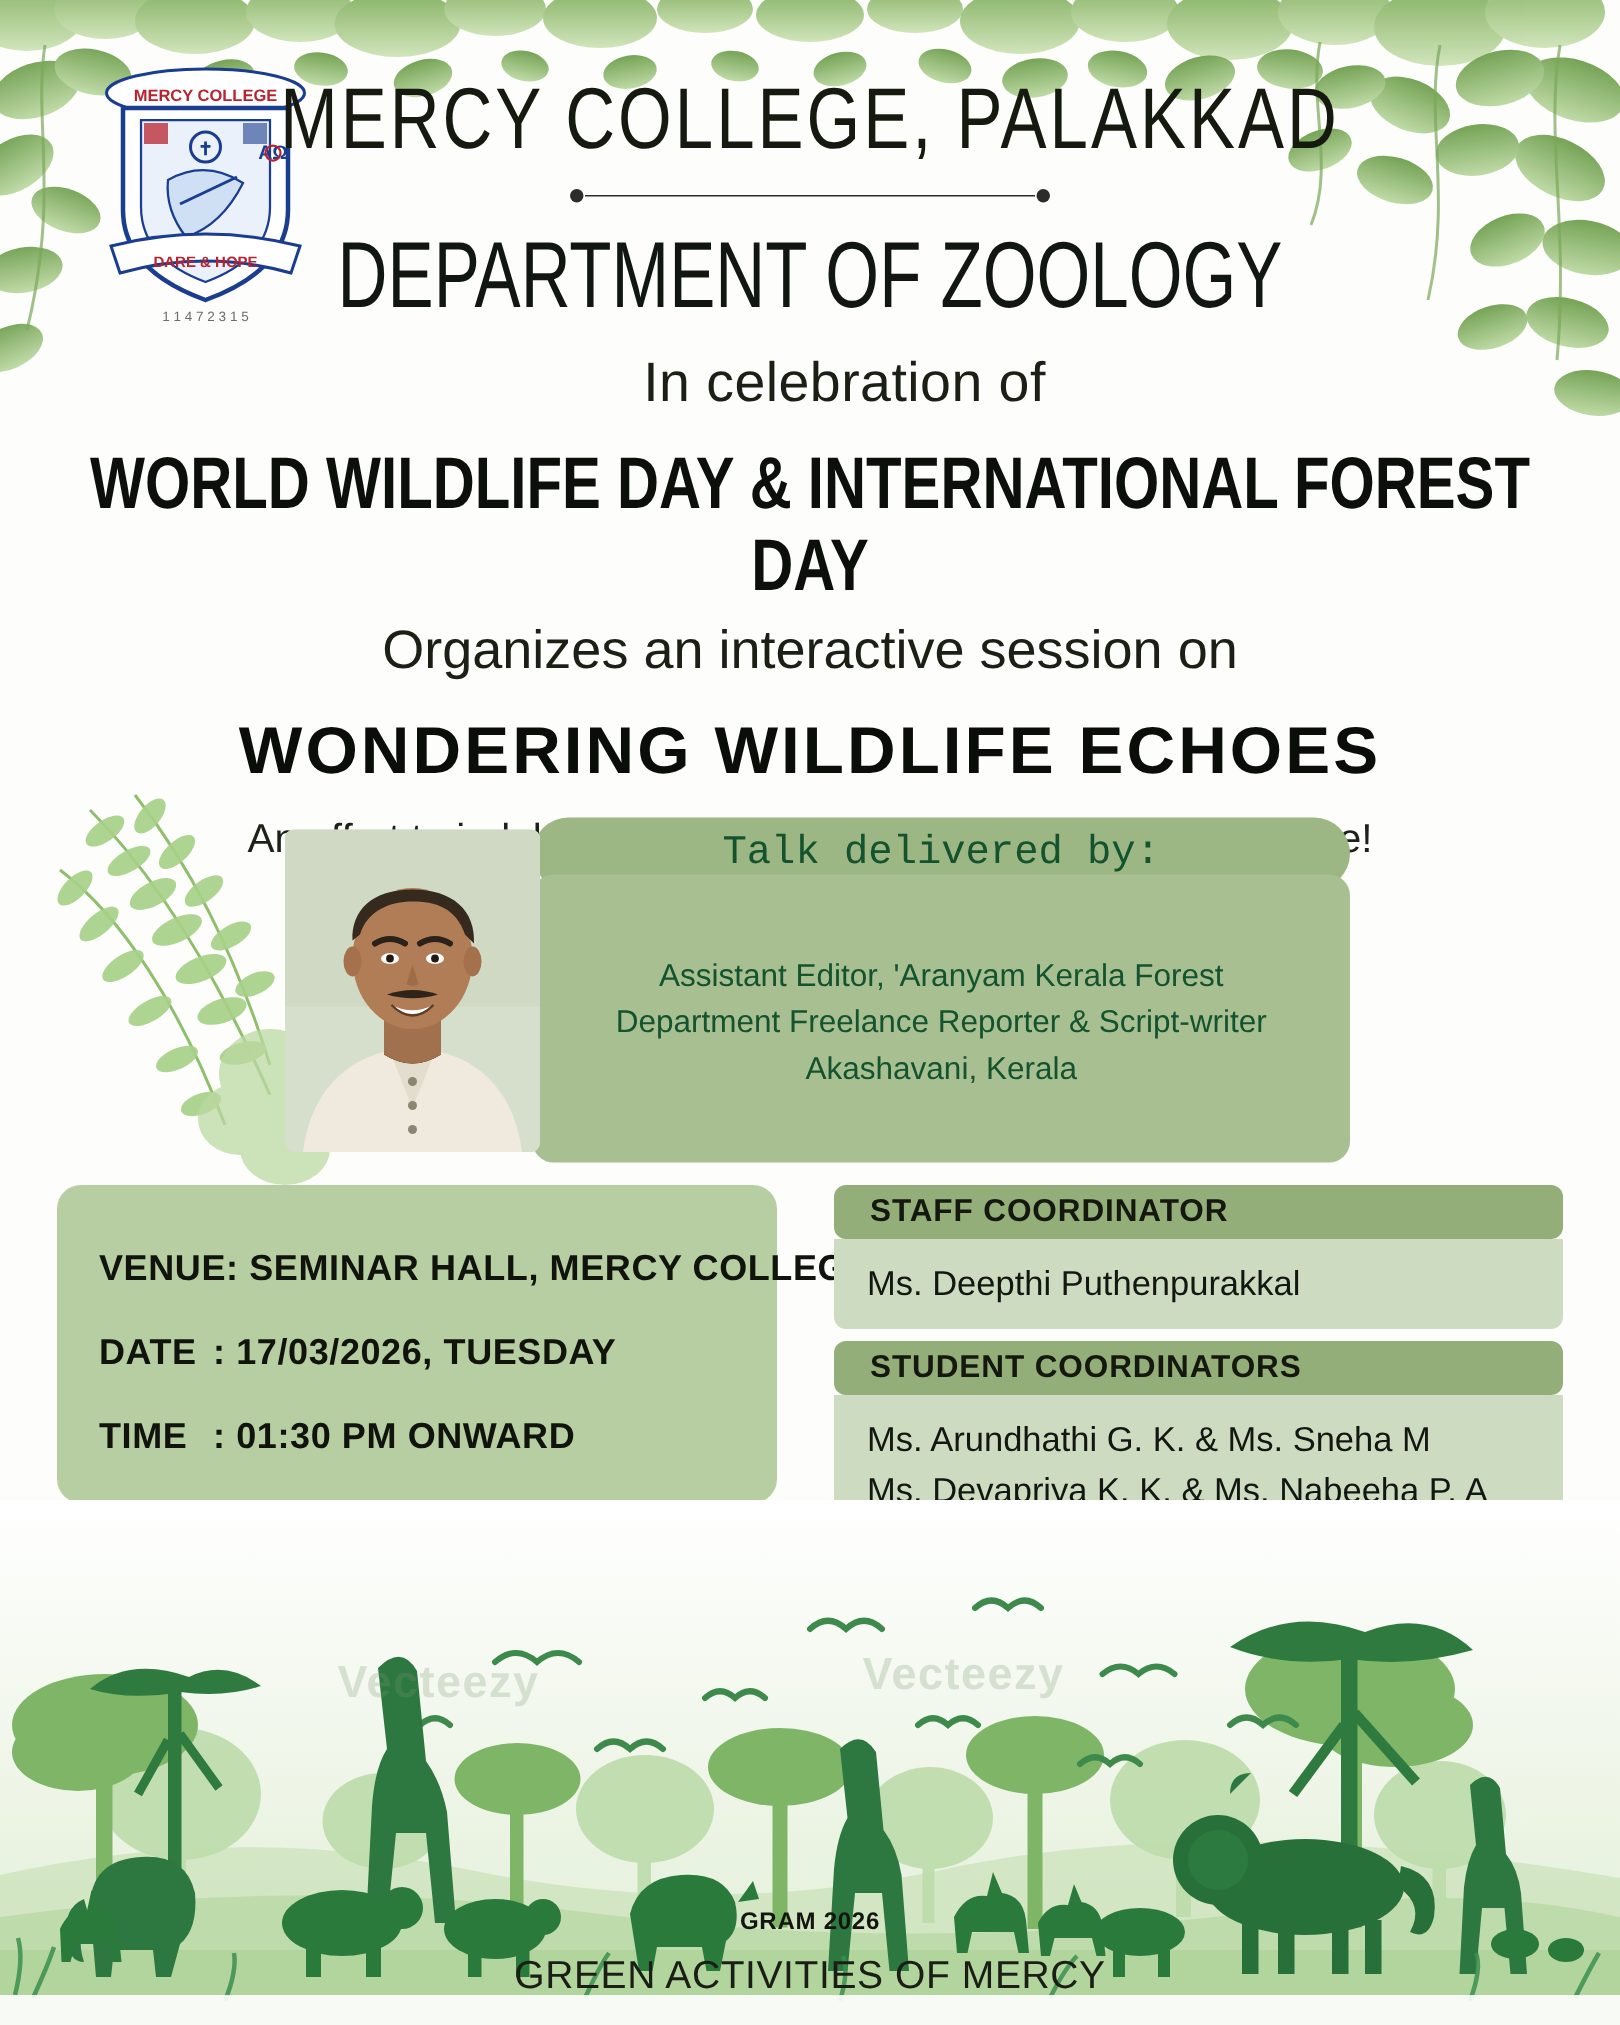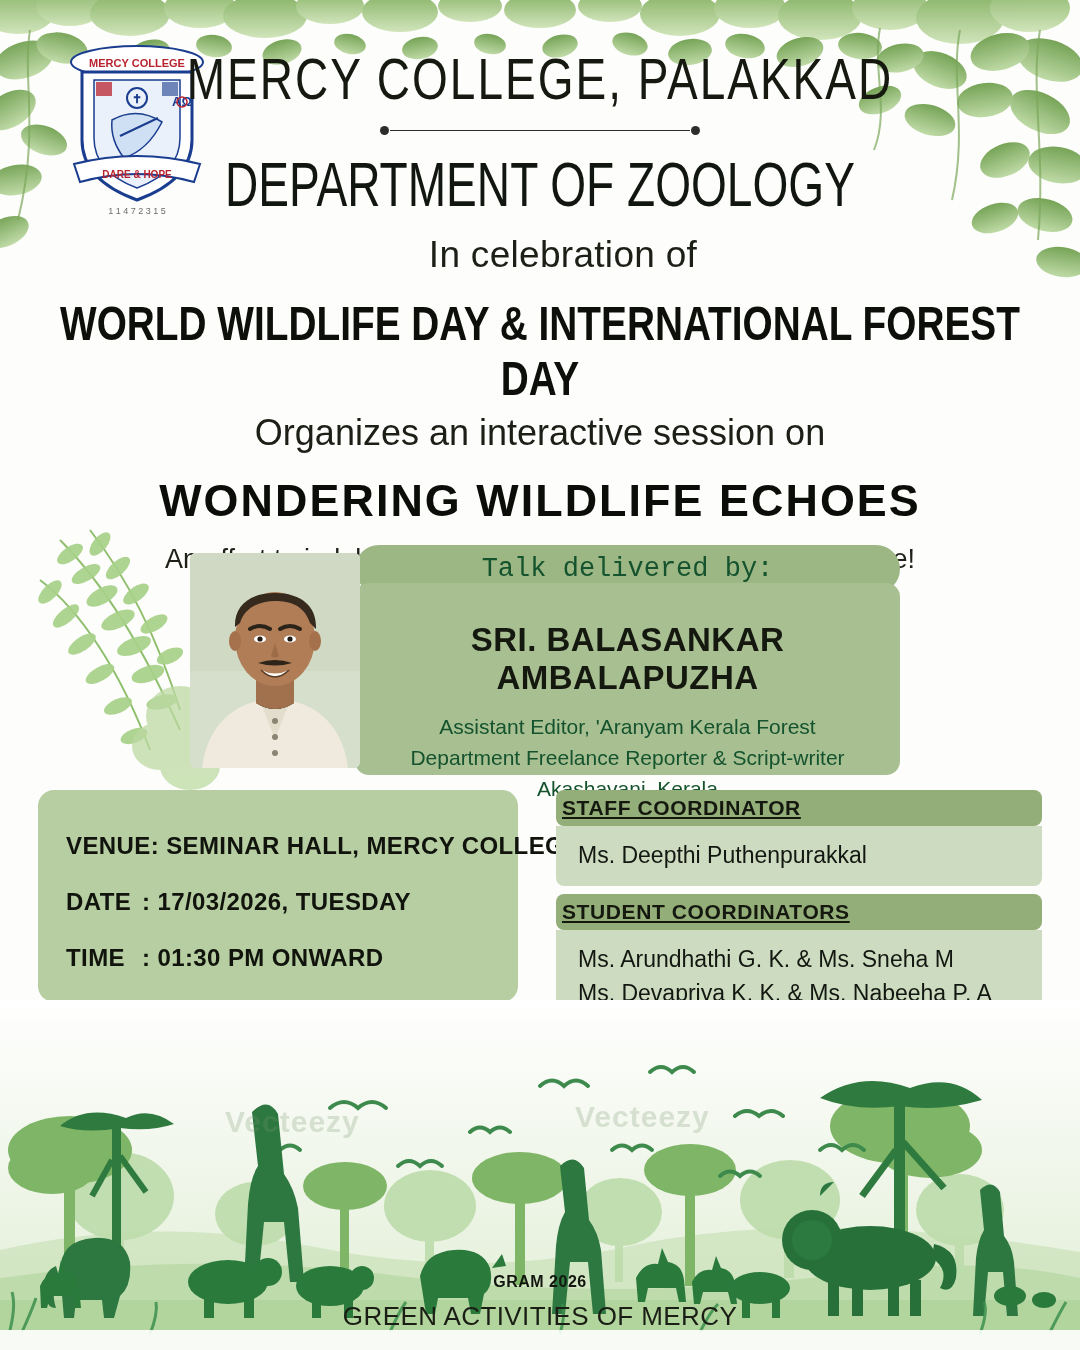--- a/index.html
+++ b/index.html
@@ -157,24 +157,23 @@
   .venue-row .lbl { display: inline-block; min-width: 76px; }
 
   .coord-col {
     position: absolute; left: 556px; top: 790px; width: 486px;
   }
   .coord-head {
     background: #93ae78;
     border-radius: 8px;
     height: 36px;
     display: flex; align-items: center;
-    padding-left: 6px;
+    padding-left: 24px;
     font-size: 21px; font-weight: bold; letter-spacing: 0.6px;
     color: #14180f;
-    text-decoration: underline;
   }
   .coord-body {
     background: #cddcc0;
     padding: 12px 0 14px 22px;
     font-size: 23px; color: #131711;
     line-height: 34px;
   }
   .coord-body.first { border-radius: 0 0 8px 8px; margin-bottom: 8px; }
   .coord-body.last { border-radius: 0 0 14px 14px; padding-bottom: 20px; }
 
@@ -351,21 +350,20 @@
     </g>
   </svg>
 
   <div class="speaker-wrap">
 
     <div class="talk-pill">
       <span>Talk delivered by:</span>
     </div>
 
     <div class="speaker-card">
-      <div class="speaker-name">SRI. BALASANKAR AMBALAPUZHA</div>
       <div class="speaker-role">
         <div>Assistant Editor, 'Aranyam Kerala Forest</div>
         <div>Department Freelance Reporter &amp; Script-writer</div>
         <div>Akashavani, Kerala</div>
       </div>
     </div>
 
     <div class="speaker-photo">
       <svg viewBox="0 0 170 215" width="170" height="215">
         <rect width="170" height="215" fill="#d5dfcb"></rect>

